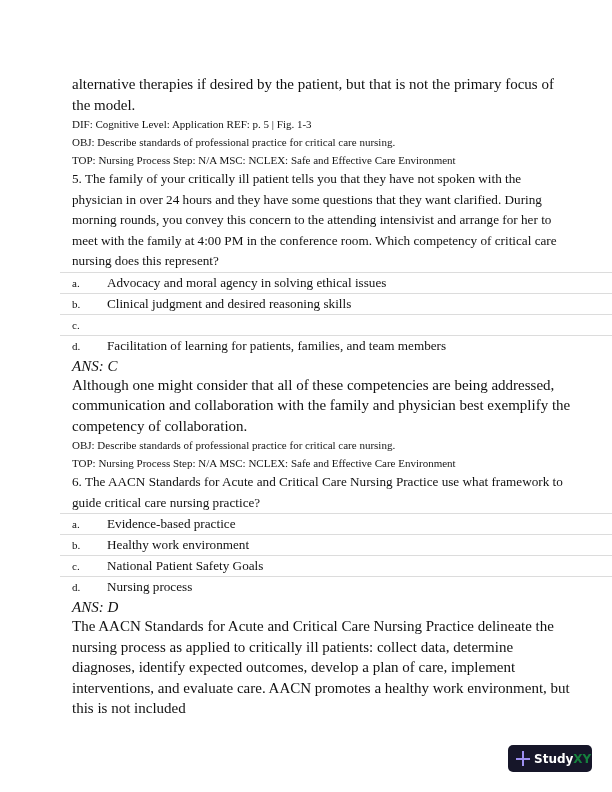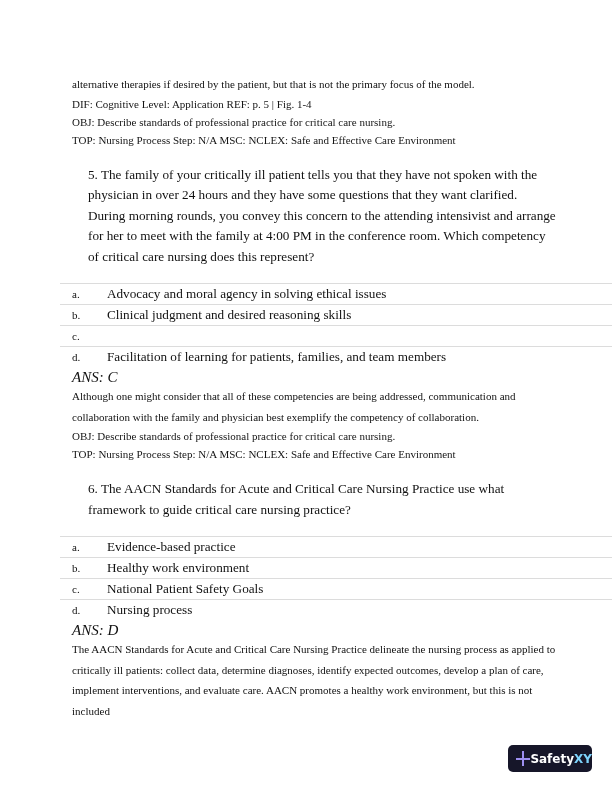--- a/index.html
+++ b/index.html
@@ -1,43 +1,43 @@
 <!DOCTYPE html>
 <html><head>
   <meta charset="utf-8">
   <style>
     html, body { margin: 0; padding: 0; background: #ffffff; }
     body { width: 612px; height: 792px; position: relative; overflow: hidden;
            font-family: "Liberation Serif", "DejaVu Serif", serif; color: #111; }
     .page { position: absolute; left: 72px; top: 74px; width: 500px; }
-    .body-text { font-size: 11px; line-height: 20.5px; margin: 0; }
+    .body-text { font-size: 15px; line-height: 20.5px; margin: 0; }
     .meta { font-size: 11px; line-height: 14px; margin: 0; padding: 2px 0; color: #151515; }
-    .question { font-size: 13.2px; line-height: 20.5px; margin: 16px; }
+    .question { font-size: 13.2px; line-height: 20.5px; margin: 0; }
     .options { position: relative; margin-left: -12px; width: 552px; }
     .option { display: flex; align-items: center; height: 20px;
               border-top: 1px solid #dcdcdc; font-size: 13.2px; }
     .option .letter { width: 47px; padding-left: 12px; font-size: 11px; box-sizing: border-box; }
     .option .text { flex: 1; }
     .ans { font-size: 15px; line-height: 14px; margin: 0; padding: 3px 0 2px 0; font-style: italic; }
     .badge { position: absolute; left: 508px; top: 745px; width: 84px; height: 27px;
              background: #161629; border-radius: 5px; display: flex; align-items: center;
              font-family: "DejaVu Sans", sans-serif; font-weight: bold; font-size: 12px; }
     .badge .plus { width: 22px; height: 27px; position: relative; margin-left: 4px; }
     .badge .plus::before, .badge .plus::after { content: ""; position: absolute; background: #9d8ff0; }
     .badge .plus::before { left: 4px; top: 13px; width: 14px; height: 1.6px; }
     .badge .plus::after { left: 10.2px; top: 6px; width: 1.6px; height: 15px; }
     .badge .study { color: #ffffff; }
-    .badge .xy { color: #7dd3fc; }
+    .badge .xy { color: #15803d; }
   </style>
 </head>
 <body>
 
 <div class="page">
   <p class="body-text">alternative therapies if desired by the patient, but that is not the primary focus of the model.</p>
-  <p class="meta">DIF: Cognitive Level: Application REF: p. 5 | Fig. 1-4</p>
+  <p class="meta">DIF: Cognitive Level: Application REF: p. 5 | Fig. 1-3</p>
   <p class="meta">OBJ: Describe standards of professional practice for critical care nursing.</p>
   <p class="meta">TOP: Nursing Process Step: N/A MSC: NCLEX: Safe and Effective Care Environment</p>
 
   <p class="question">5. The family of your critically ill patient tells you that they have not spoken with the physician in over 24 hours and they have some questions that they want clarified. During morning rounds, you convey this concern to the attending intensivist and arrange for her to meet with the family at 4:00 PM in the conference room. Which competency of critical care nursing does this represent?</p>
   <div class="options">
     <div class="option">
       <span class="letter">a.</span>
       <span class="text">Advocacy and moral agency in solving ethical issues</span>
     </div>
     <div class="option">
@@ -75,15 +75,15 @@
       <span class="letter">d.</span>
       <span class="text">Nursing process</span>
     </div>
   </div>
   <p class="ans">ANS: D</p>
   <p class="body-text">The AACN Standards for Acute and Critical Care Nursing Practice delineate the nursing process as applied to critically ill patients: collect data, determine diagnoses, identify expected outcomes, develop a plan of care, implement interventions, and evaluate care. AACN promotes a healthy work environment, but this is not included</p>
 </div>
 
 <div class="badge">
   <span class="plus"></span>
-  <span class="study">Safety</span>
+  <span class="study">Study</span>
     <span class="xy">XY</span>
 </div>
 
 </body></html>

